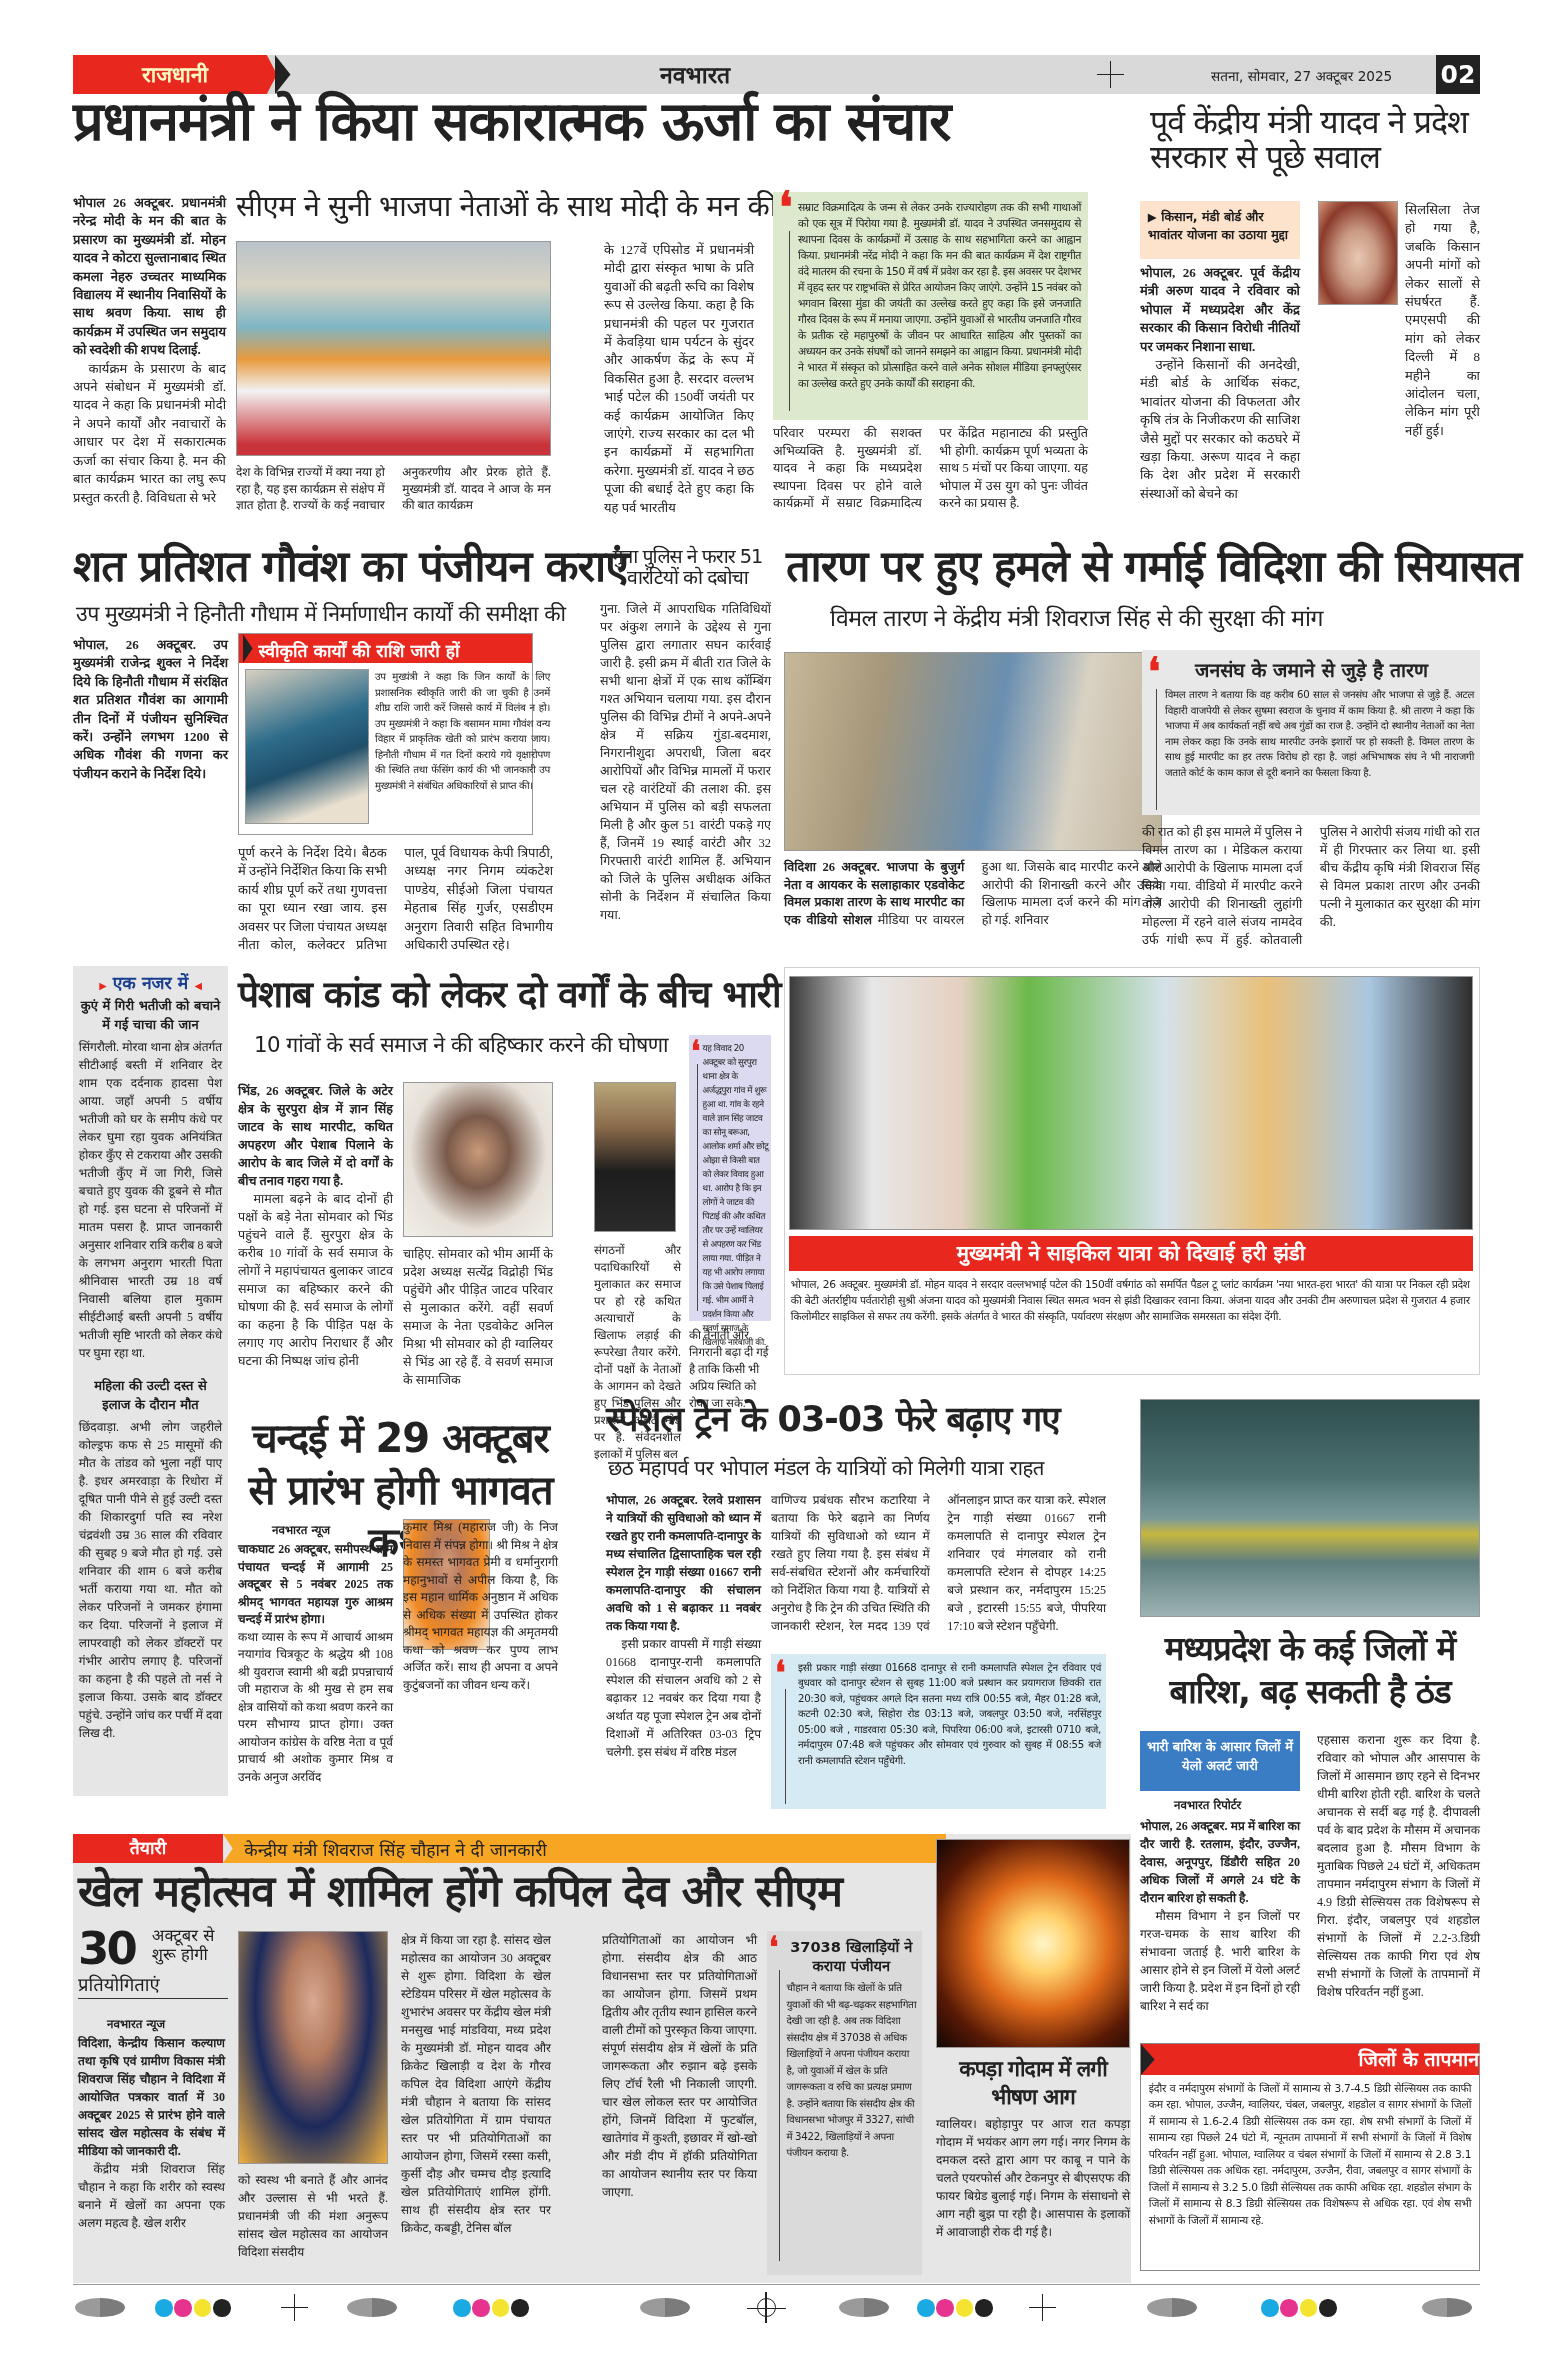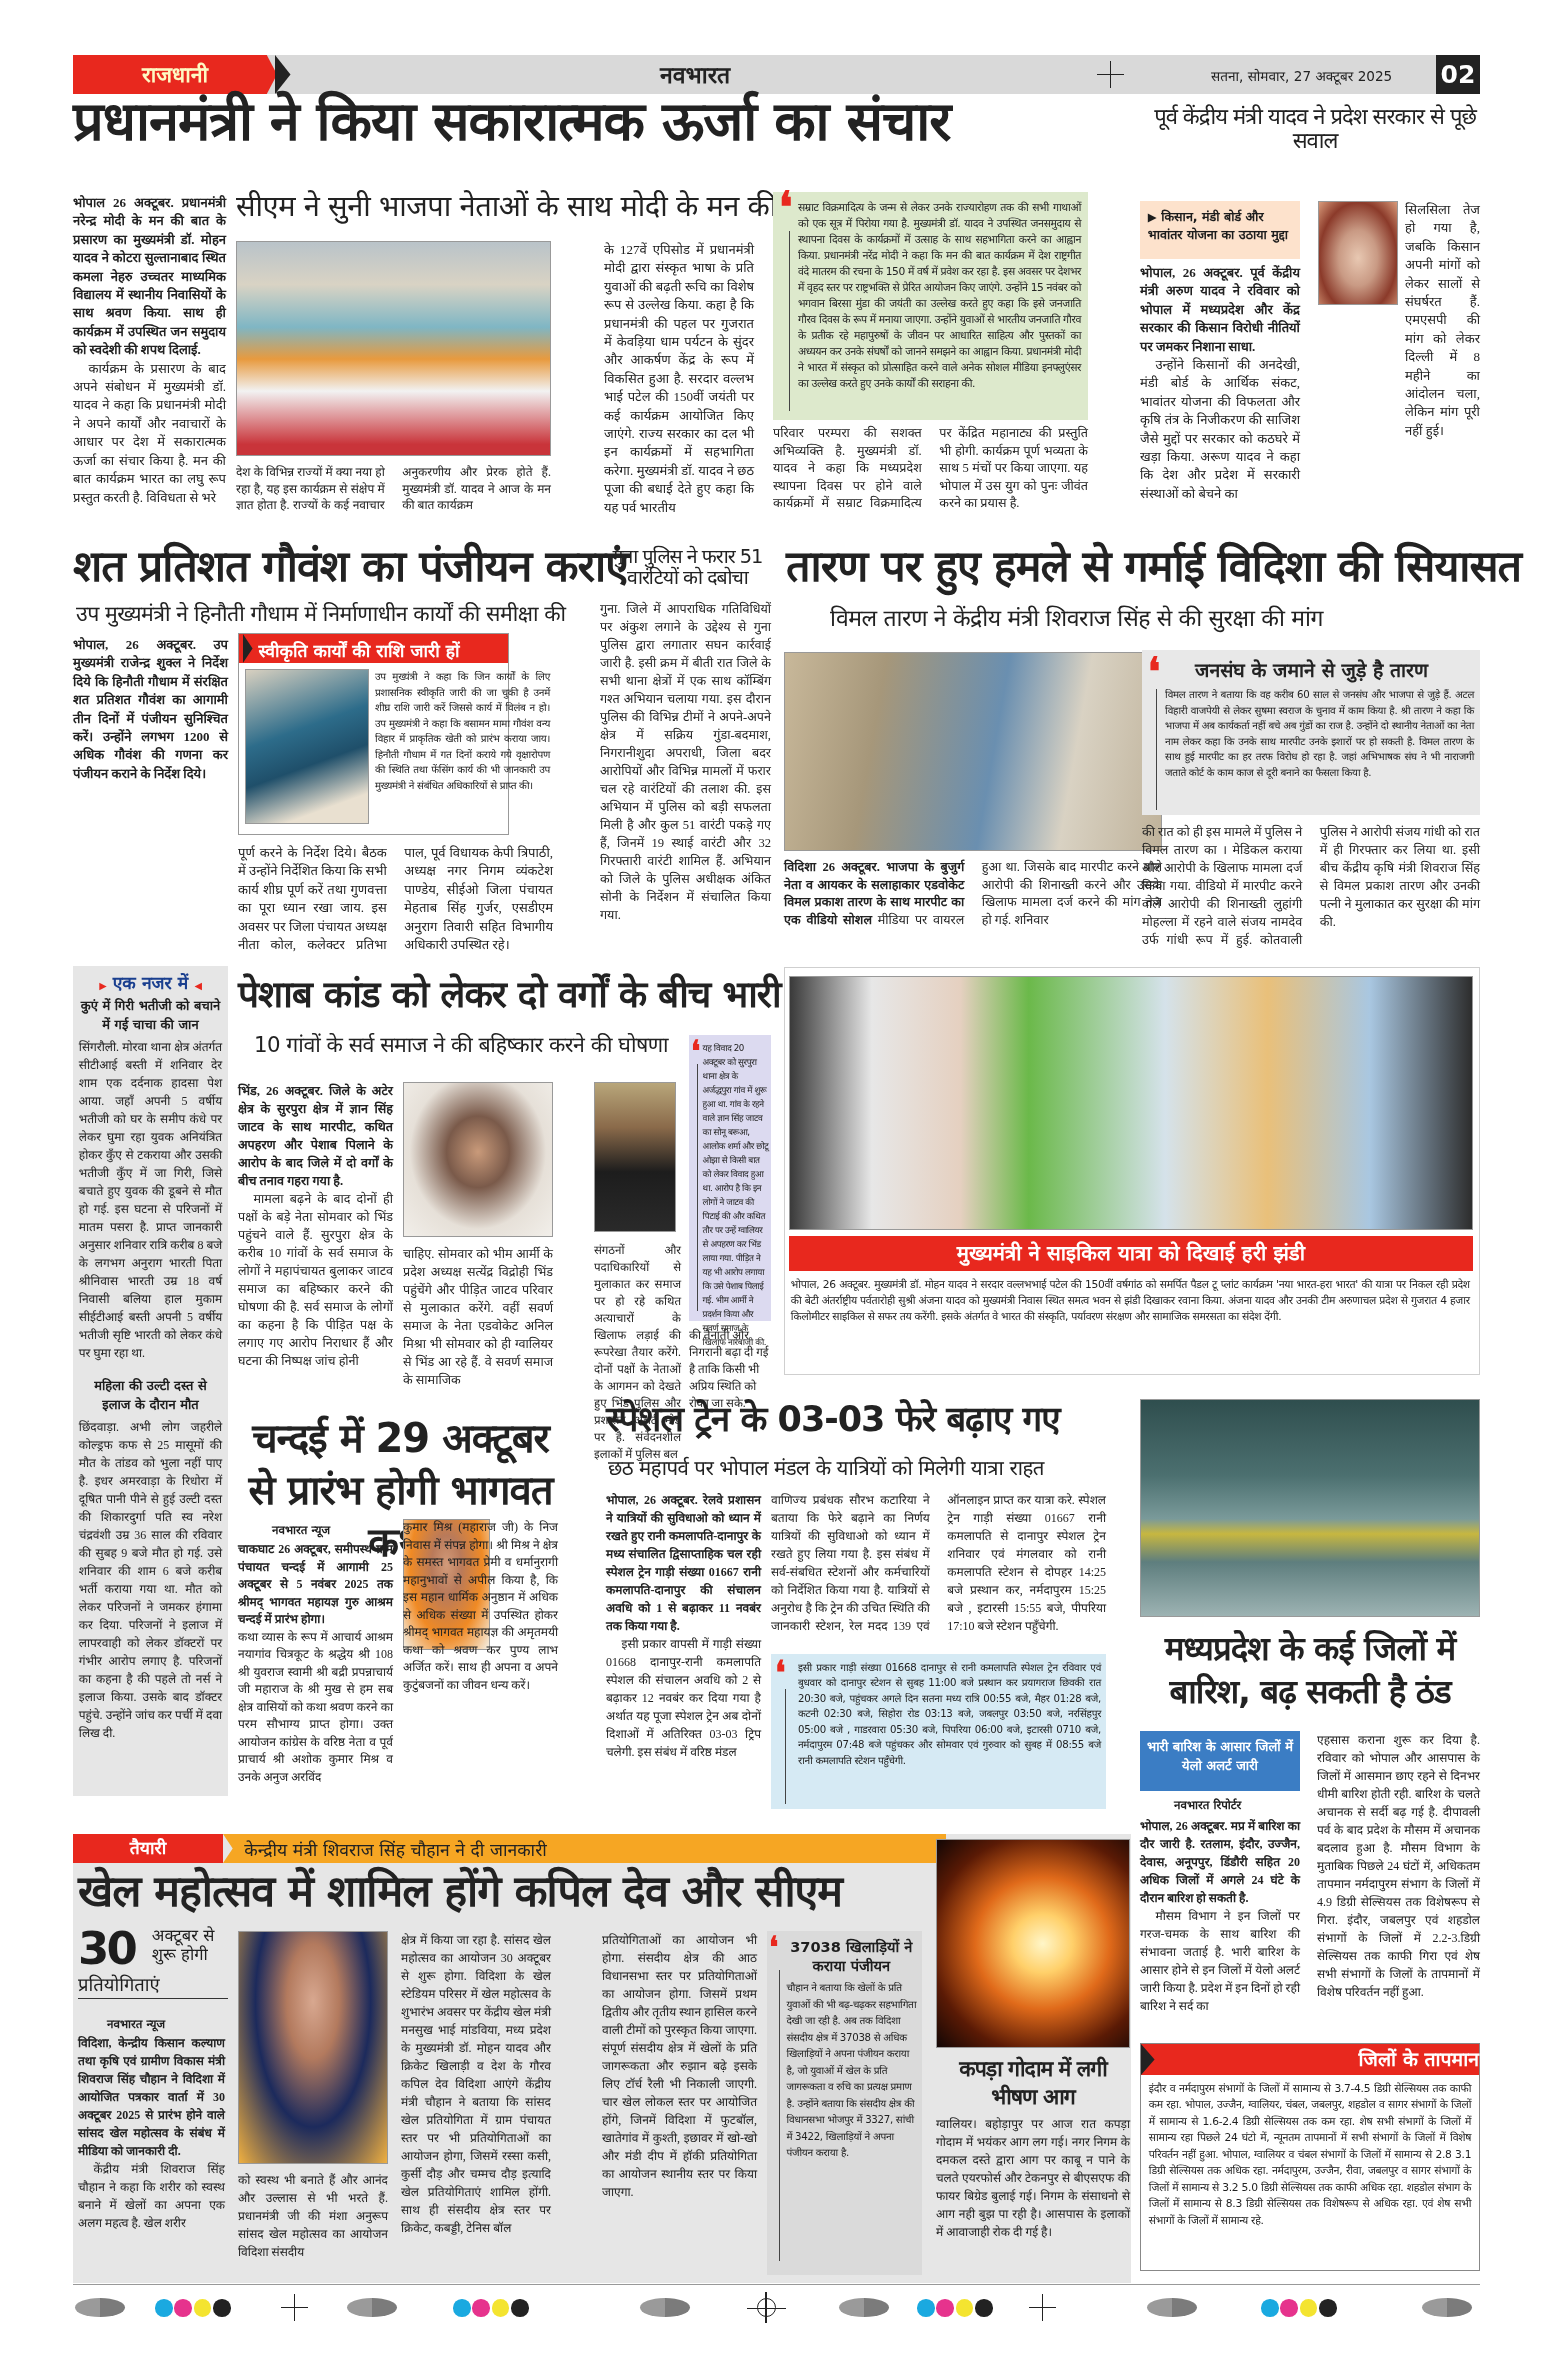--- a/index.html
+++ b/index.html
@@ -46,21 +46,21 @@
 <div class="abs txt" style="left:604px; top:241px; width:150px; font-size:13px;">के 127वें एपिसोड में प्रधानमंत्री मोदी द्वारा संस्कृत भाषा के प्रति युवाओं की बढ़ती रूचि का विशेष रूप से उल्लेख किया. कहा है कि प्रधानमंत्री की पहल पर गुजरात में केवड़िया धाम पर्यटन के सुंदर और आकर्षण केंद्र के रूप में विकसित हुआ है. सरदार वल्लभ भाई पटेल की 150वीं जयंती पर कई कार्यक्रम आयोजित किए जाएंगे. राज्य सरकार का दल भी इन कार्यक्रमों में सहभागिता करेगा. मुख्यमंत्री डॉ. यादव ने छठ पूजा की बधाई देते हुए कहा कि यह पर्व भारतीय</div>
 <div class="abs" style="left:773px; top:192px; width:315px; height:228px; background:#dde9cc;">
   <div class="abs quote-mark" style="left:5.8px; top:-5.8px; font-size:43px;">❛</div>
   <div class="abs vrule" style="left:15.5px; top:39px; height:180px;"></div>
   <div class="abs txt" style="left:25px; top:7.8px; width:283px; font-family:'DejaVu Sans',sans-serif; font-size:10.7px; line-height:16px; letter-spacing:-0.4px;">सम्राट विक्रमादित्य के जन्म से लेकर उनके राज्यारोहण तक की सभी गाथाओं को एक सूत्र में पिरोया गया है. मुख्यमंत्री डॉ. यादव ने उपस्थित जनसमुदाय से स्थापना दिवस के कार्यक्रमों में उत्साह के साथ सहभागिता करने का आह्वान किया. प्रधानमंत्री नरेंद्र मोदी ने कहा कि मन की बात कार्यक्रम में देश राष्ट्रगीत वंदे मातरम की रचना के 150 में वर्ष में प्रवेश कर रहा है. इस अवसर पर देशभर में वृहद स्तर पर राष्ट्रभक्ति से प्रेरित आयोजन किए जाएंगे. उन्होंने 15 नवंबर को भगवान बिरसा मुंडा की जयंती का उल्लेख करते हुए कहा कि इसे जनजाति गौरव दिवस के रूप में मनाया जाएगा. उन्होंने युवाओं से भारतीय जनजाति गौरव के प्रतीक रहे महापुरुषों के जीवन पर आधारित साहित्य और पुस्तकों का अध्ययन कर उनके संघर्षों को जानने समझने का आह्वान किया. प्रधानमंत्री मोदी ने भारत में संस्कृत को प्रोत्साहित करने वाले अनेक सोशल मीडिया इनफ्लुएंसर का उल्लेख करते हुए उनके कार्यों की सराहना की.</div>
 </div>
 <div class="abs txt cols2" style="left:773px; top:425px; width:315px; font-size:12.6px; line-height:17.5px;">
   <span>परिवार परम्परा की सशक्त अभिव्यक्ति है. मुख्यमंत्री डॉ. यादव ने कहा कि मध्यप्रदेश स्थापना दिवस पर होने वाले कार्यक्रमों में सम्राट विक्रमादित्य</span> <span>पर केंद्रित महानाट्य की प्रस्तुति भी होगी. कार्यक्रम पूर्ण भव्यता के साथ 5 मंचों पर किया जाएगा. यह भोपाल में उस युग को पुनः जीवंत करने का प्रयास है.</span>
 </div>
 
-<div class="abs hl" style="left:1150px; top:105px; width:330px; font-size:22px; text-align:center; font-weight:normal; letter-spacing:-1px;">पूर्व केंद्रीय मंत्री यादव ने प्रदेश सरकार से पूछे सवाल</div>
+<div class="abs hl" style="left:1150px; top:105px; width:330px; font-size:32px; font-weight:normal; letter-spacing:-1px;">पूर्व केंद्रीय मंत्री यादव ने प्रदेश सरकार से पूछे सवाल</div>
 <div class="abs" style="left:1140px; top:201px; width:160px; height:58px; background:#fde2cc; padding:5.8px 7.8px;">
   <span style="font-size:11.6px;">▶</span>
   <span style="font-family:'DejaVu Sans',sans-serif; font-size:12.6px; font-weight:bold;">किसान, मंडी बोर्ड और भावांतर योजना का उठाया मुद्दा</span>
 </div>
 <div class="abs txt" style="left:1140px; top:264px; width:160px;">
   <b>भोपाल, 26 अक्टूबर. पूर्व केंद्रीय मंत्री अरुण यादव ने रविवार को भोपाल में मध्यप्रदेश और केंद्र सरकार की किसान विरोधी नीतियों पर जमकर निशाना साधा.</b>
   <p style="text-indent:15.5px;">उन्होंने किसानों की अनदेखी, मंडी बोर्ड के आर्थिक संकट, भावांतर योजना की विफलता और कृषि तंत्र के निजीकरण की साजिश जैसे मुद्दों पर सरकार को कठघरे में खड़ा किया. अरूण यादव ने कहा कि देश और प्रदेश में सरकारी संस्थाओं को बेचने का</p>
 </div>
 <div class="abs photo" style="left:1318px; top:201px; width:80px; height:104px; background: radial-gradient(ellipse at 50% 55%, #e8c8b2 0%, #c99a84 35%, #8b3a2a 70%, #d89a7a 100%);"></div>
 <div class="abs txt" style="left:1405px; top:201px; width:75px;">
@@ -68,21 +68,21 @@
 </div>
 <div class="abs txt" style="left:1318px; top:309px; width:162px;">
   <p style="height:73px;"></p>
 </div>
 
 <div class="abs hl" style="left:73px; top:543px; font-size:43px; white-space:nowrap;">शत प्रतिशत गौवंश का पंजीयन कराएं</div>
 <div class="abs sub" style="left:76px; top:602px; font-size:21.3px; white-space:nowrap;">उप मुख्यमंत्री ने हिनौती गौधाम में निर्माणाधीन कार्यों की समीक्षा की</div>
 <div class="abs txt" style="left:73px; top:636px; width:155px;">
   <b>भोपाल, 26 अक्टूबर. उप मुख्यमंत्री राजेन्द्र शुक्ल ने निर्देश दिये कि हिनौती गौधाम में संरक्षित शत प्रतिशत गौवंश का आगामी तीन दिनों में पंजीयन सुनिश्चित करें। उन्होंने लगभग 1200 से अधिक गौवंश की गणना कर पंजीयन कराने के निर्देश दिये।</b>
 </div>
-<div class="abs" style="left:238px; top:633px; width:271px; height:202px; border:1px solid #999;">
+<div class="abs" style="left:238px; top:633px; width:295px; height:202px; border:1px solid #999;">
   <div style="height:29px; background:#e8281e; position:relative;">
     <span class="abs" style="left:3.9px; top:0; width:9.7px; height:29px; background:#222; clip-path:polygon(0 0,100% 50%,0 100%);"></span>
     <span style="position:absolute; left:19.4px; top:3.9px; color:#fff; font-family:'DejaVu Sans',sans-serif; font-weight:bold; font-size:17.5px;">स्वीकृति कार्यों की राशि जारी हों</span>
   </div>
   <div class="abs photo" style="left:5.8px; top:35px; width:124px; height:155px; background: linear-gradient(160deg, #d8d0c0 0%, #2d6c8a 40%, #1f4f6a 60%, #e9e0d0 85%);"></div>
   <div class="abs txt" style="left:136px; top:35px; width:175px; font-family:'DejaVu Sans',sans-serif; font-size:10.2px; line-height:15.5px; letter-spacing:-0.3px;">उप मुख्यंत्री ने कहा कि जिन कार्यों के लिए प्रशासनिक स्वीकृति जारी की जा चुकी है उनमें शीघ्र राशि जारी करें जिससे कार्य में विलंब न हो। उप मुख्यमंत्री ने कहा कि बसामन मामा गौवंश वन्य विहार में प्राकृतिक खेती को प्रारंभ कराया जाय। हिनौती गौधाम में गत दिनों कराये गये वृक्षारोपण की स्थिति तथा फेंसिंग कार्य की भी जानकारी उप मुख्यमंत्री ने संबंधित अधिकारियों से प्राप्त की।</div>
 </div>
 <div class="abs txt cols2" style="left:238px; top:844px; width:315px;">
   <span>पूर्ण करने के निर्देश दिये। बैठक में उन्होंने निर्देशित किया कि सभी कार्य शीघ्र पूर्ण करें तथा गुणवत्ता का पूरा ध्यान रखा जाय. इस अवसर पर जिला पंचायत अध्यक्ष नीता कोल, कलेक्टर प्रतिभा</span> <span>पाल, पूर्व विधायक केपी त्रिपाठी, अध्यक्ष नगर निगम व्यंकटेश पाण्डेय, सीईओ जिला पंचायत मेहताब सिंह गुर्जर, एसडीएम अनुराग तिवारी सहित विभागीय अधिकारी उपस्थित रहे।</span>
 </div>

